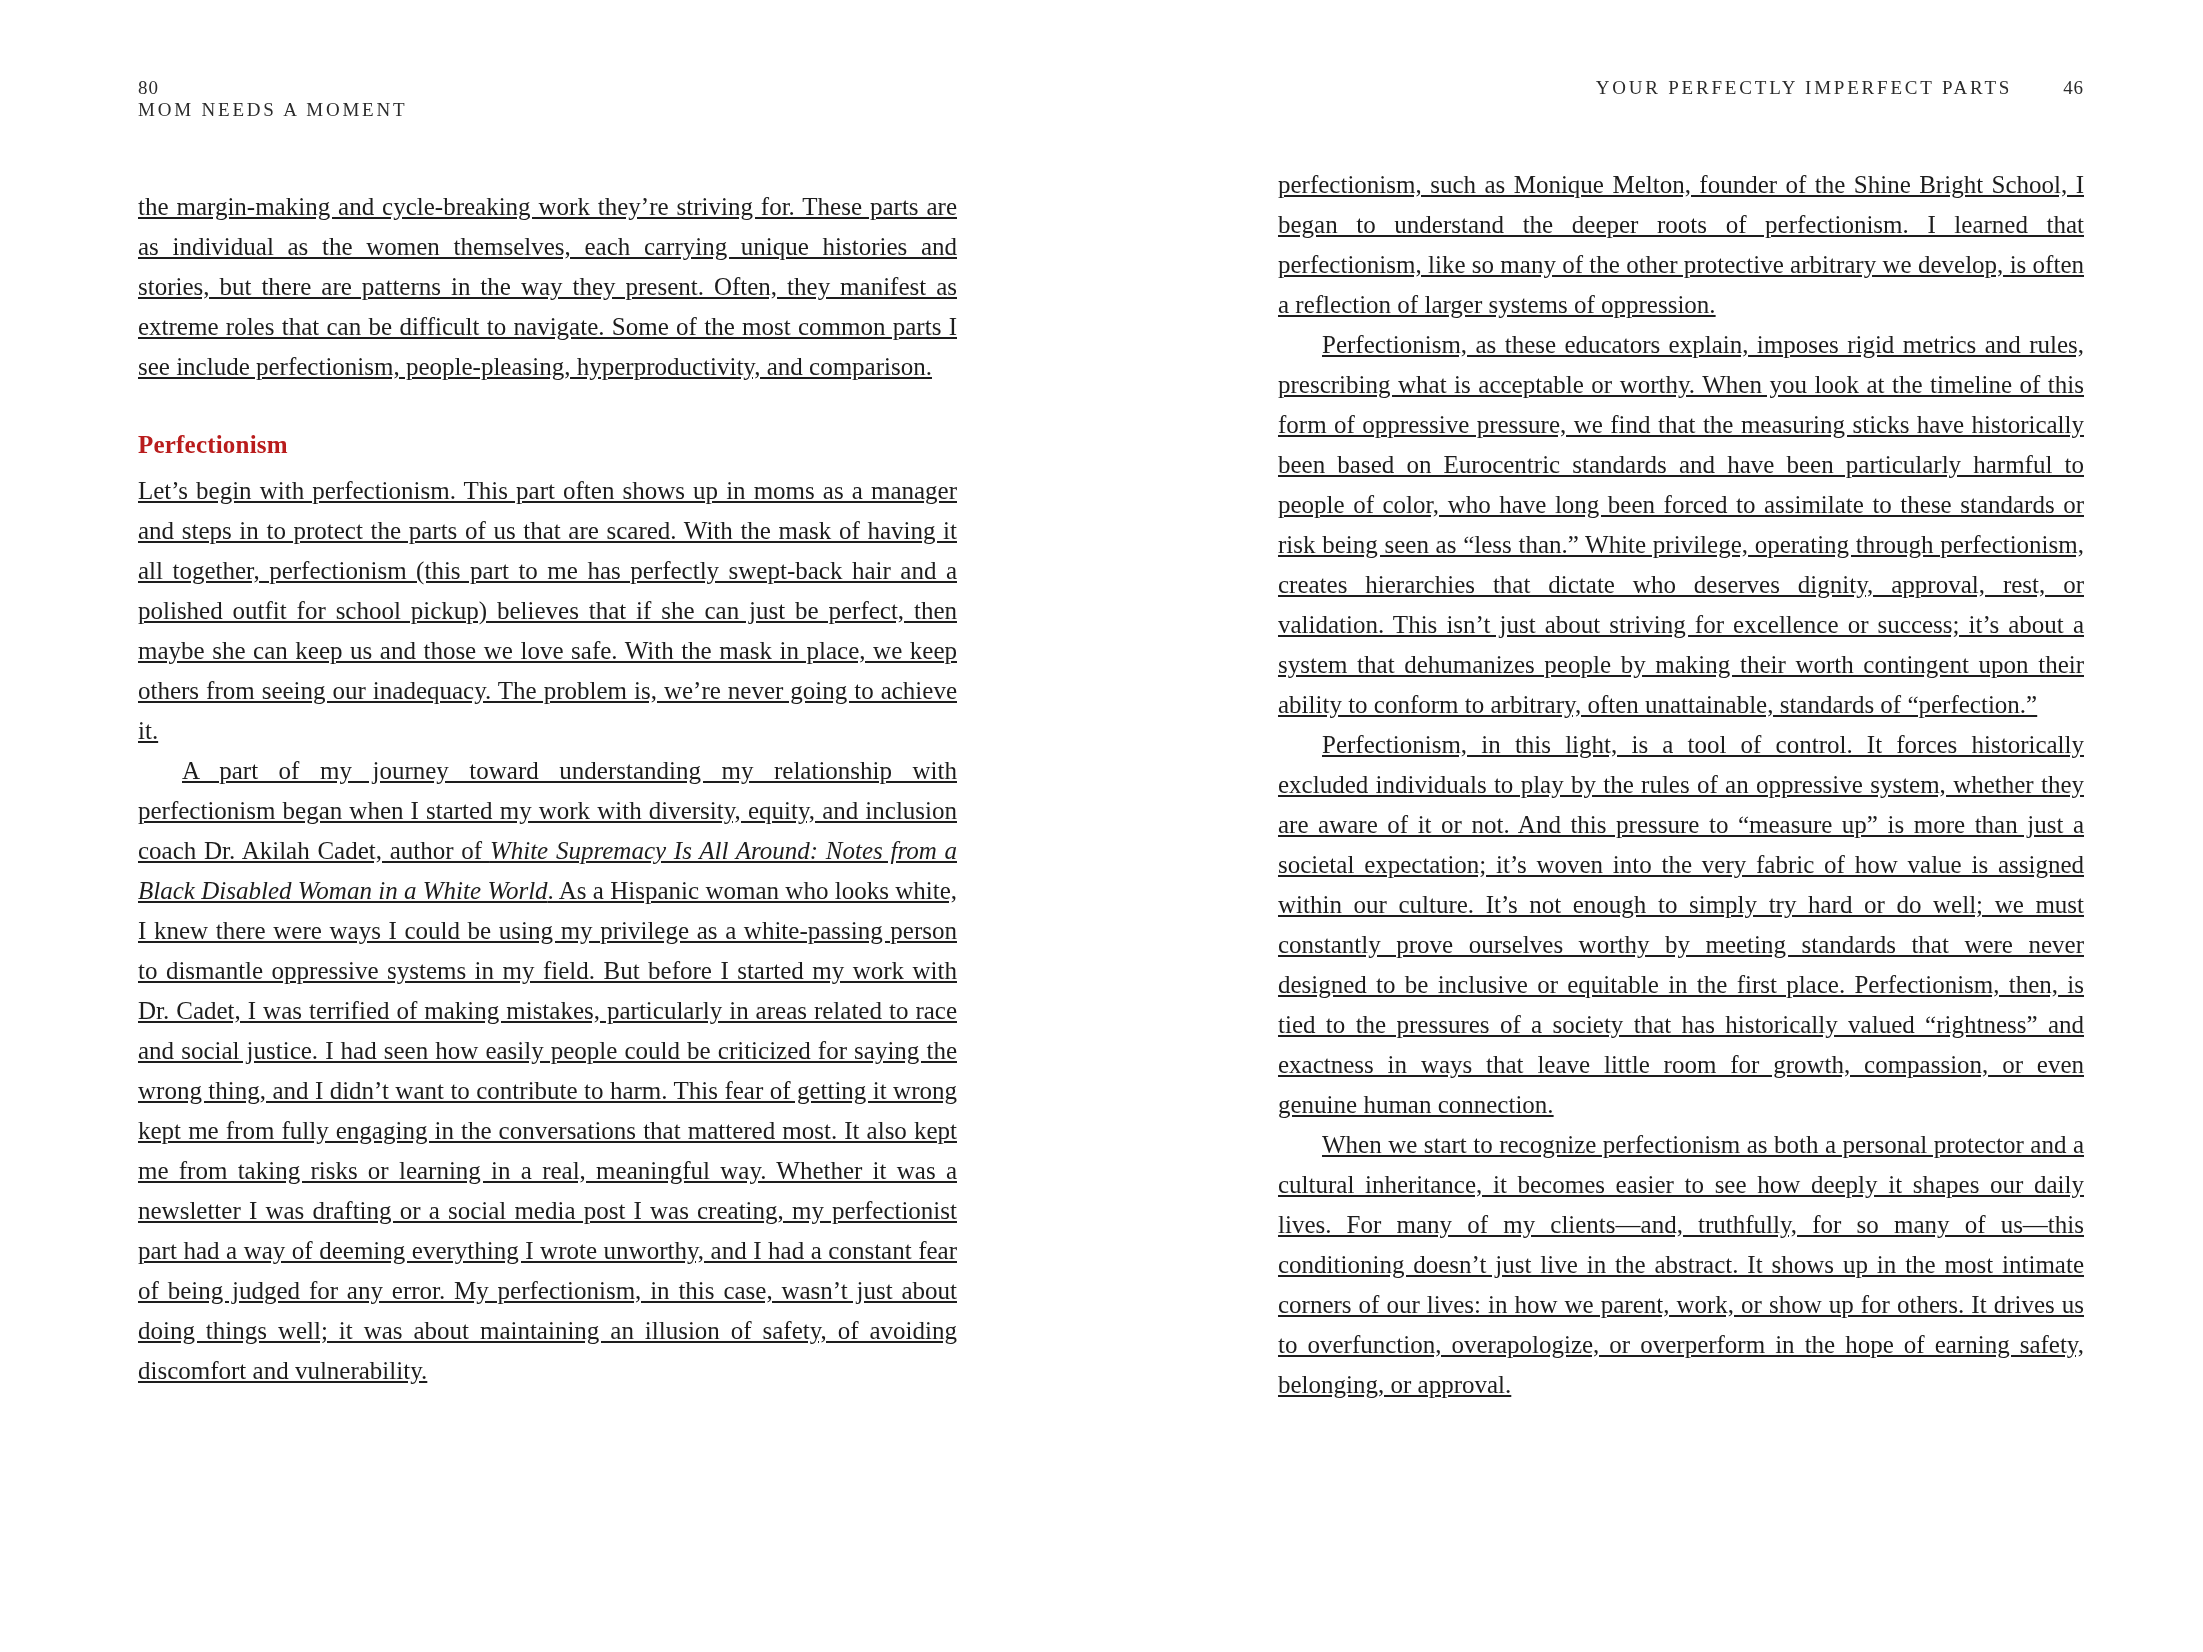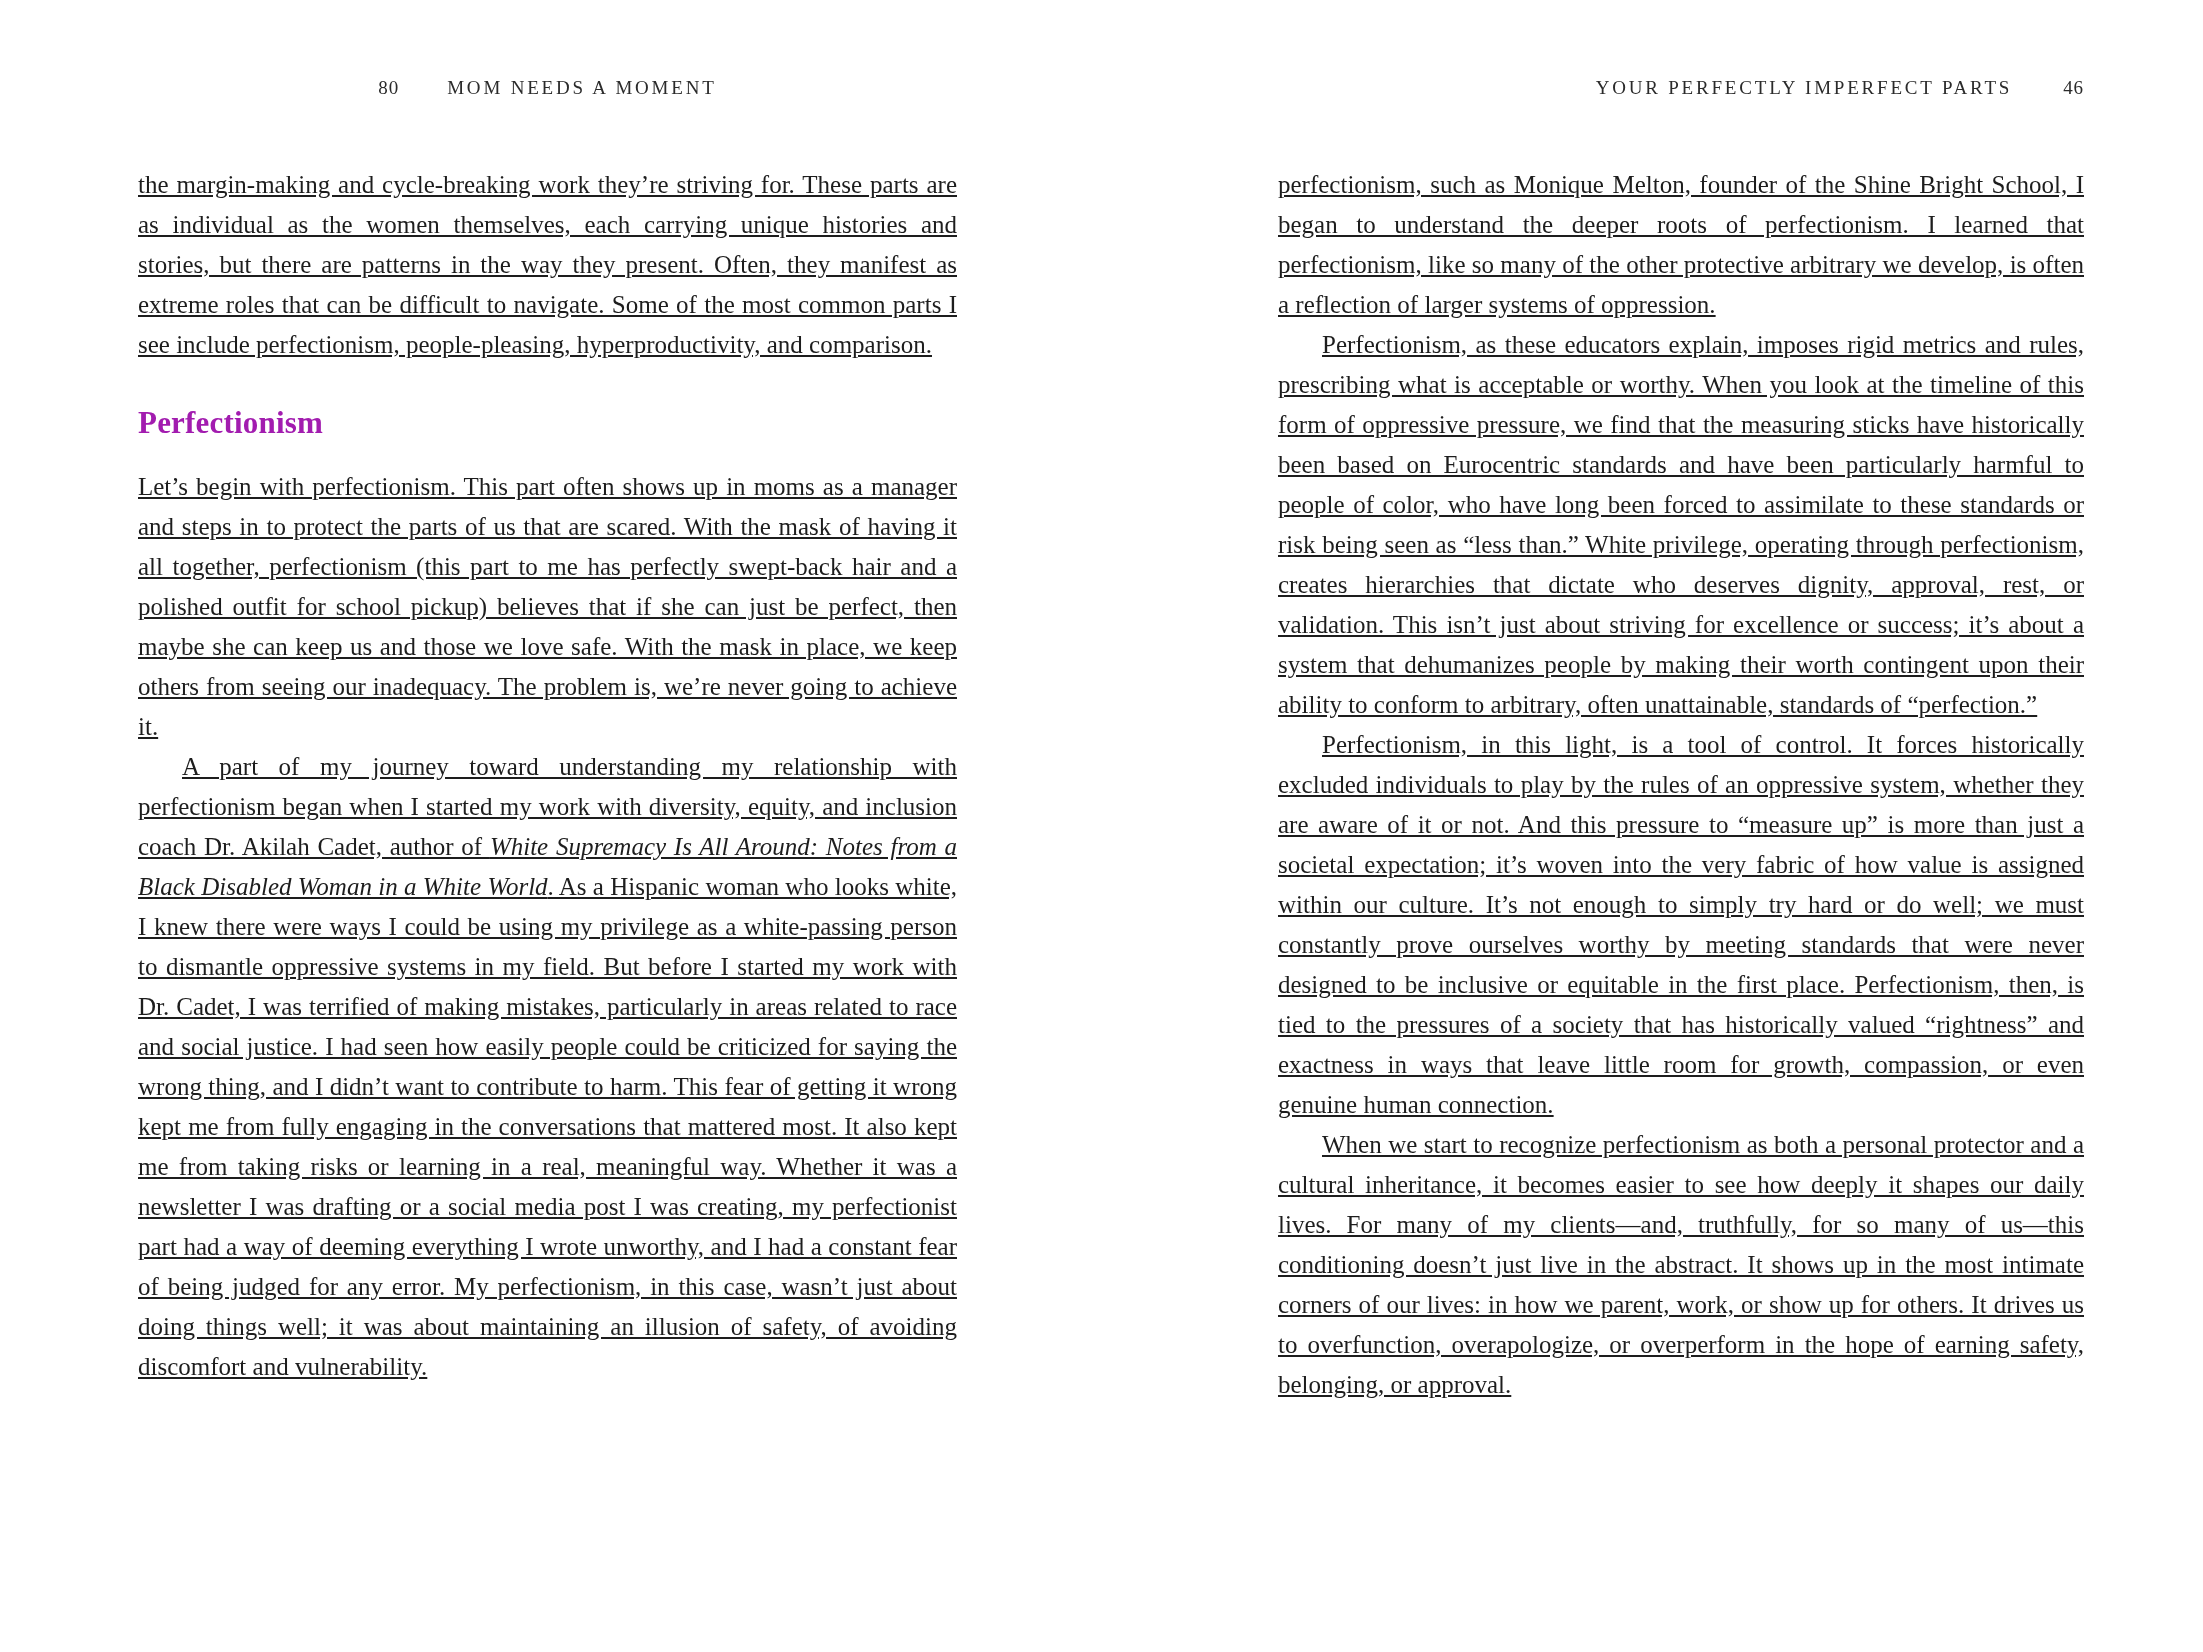--- a/index.html
+++ b/index.html
@@ -32,21 +32,21 @@
 
   .page-header {
     display: flex;
     align-items: baseline;
     font-size: 19px;
     letter-spacing: 2.8px;
     color: #2b2b2b;
     margin-bottom: 66px;
     font-variant-numeric: lining-nums;
   }
-  .page-header.header-left  { justify-content: center; }
+  .page-header.header-left  { justify-content: space-between; flex-direction: column; }
   .page-header.header-right { justify-content: flex-end; }
   .page-header .page-num { letter-spacing: 0.9px; }
   .header-left  .page-num    { margin-right: 48px; }
   .header-right .page-num    { margin-left: 51px; }
   .running-head {
     text-transform: uppercase;
     white-space: nowrap;
   }
 
   .page-body {
@@ -58,25 +58,25 @@
     -webkit-hyphens: auto;
   }
   .para {
     margin: 0;
     text-indent: 0;
     text-decoration: underline;
   }
   .para.indent { text-indent: 44px; }
 
   .section-heading {
-    font-size: 31px;
+    font-size: 25px;
     line-height: 37px;
     font-weight: 700;
-    color: #a21caf;
-    margin: 39px 0 26px 0;
+    color: #b91c1c;
+    margin: 39px 0 8px 0;
     text-align: left;
     letter-spacing: 0.2px;
   }
   em { font-style: italic; }
 </style>
 </head>
 <body>
 
 <div class="spread">
 

